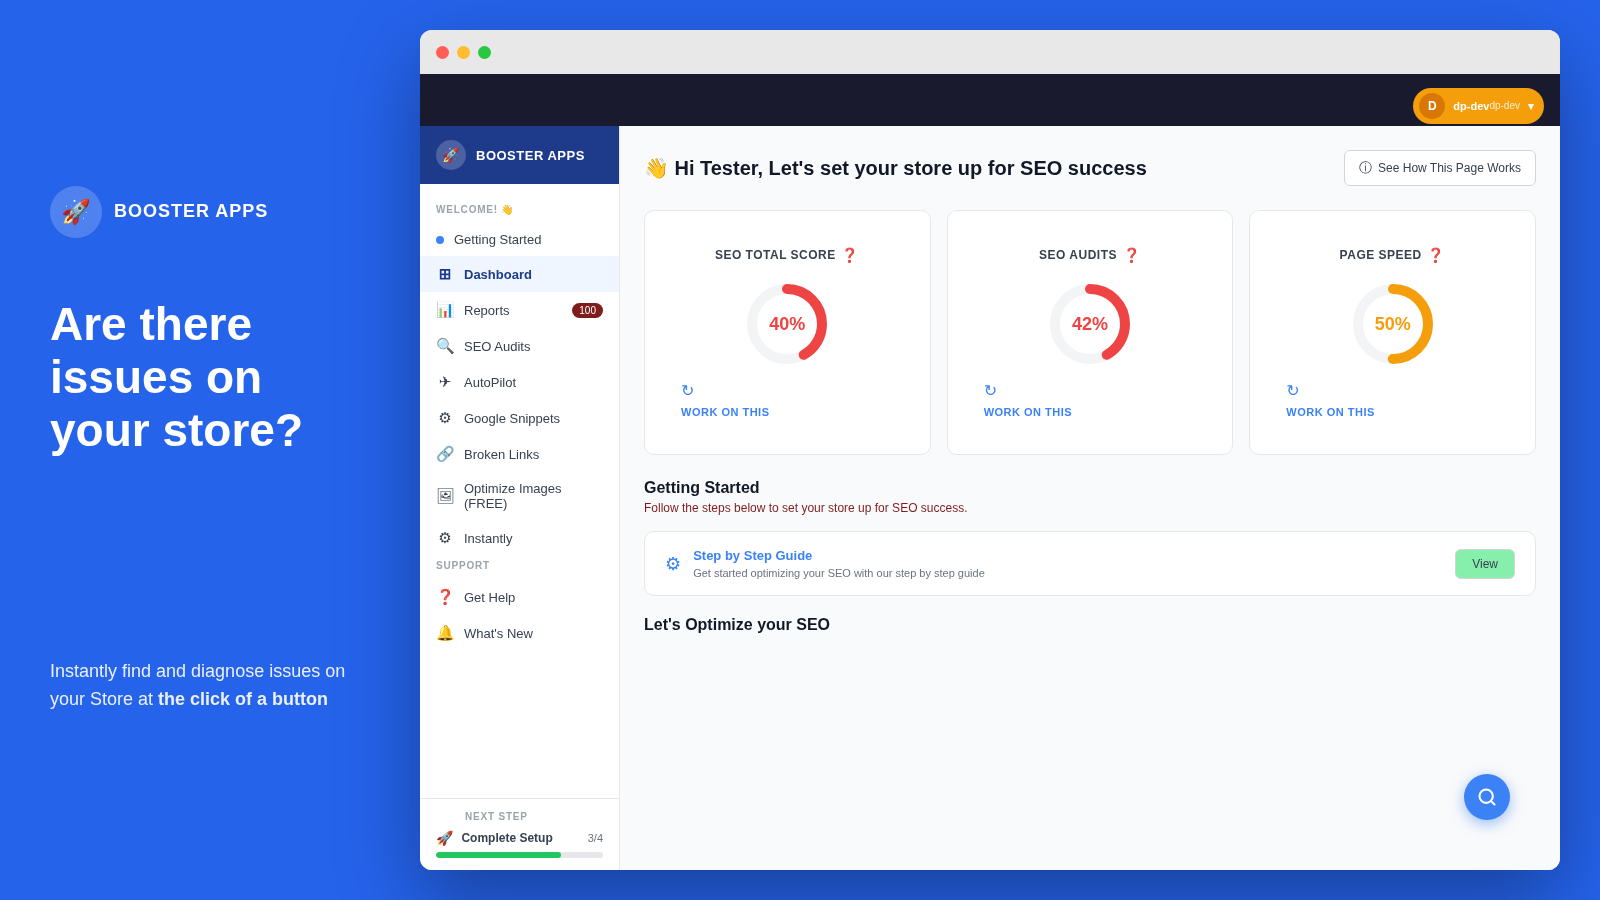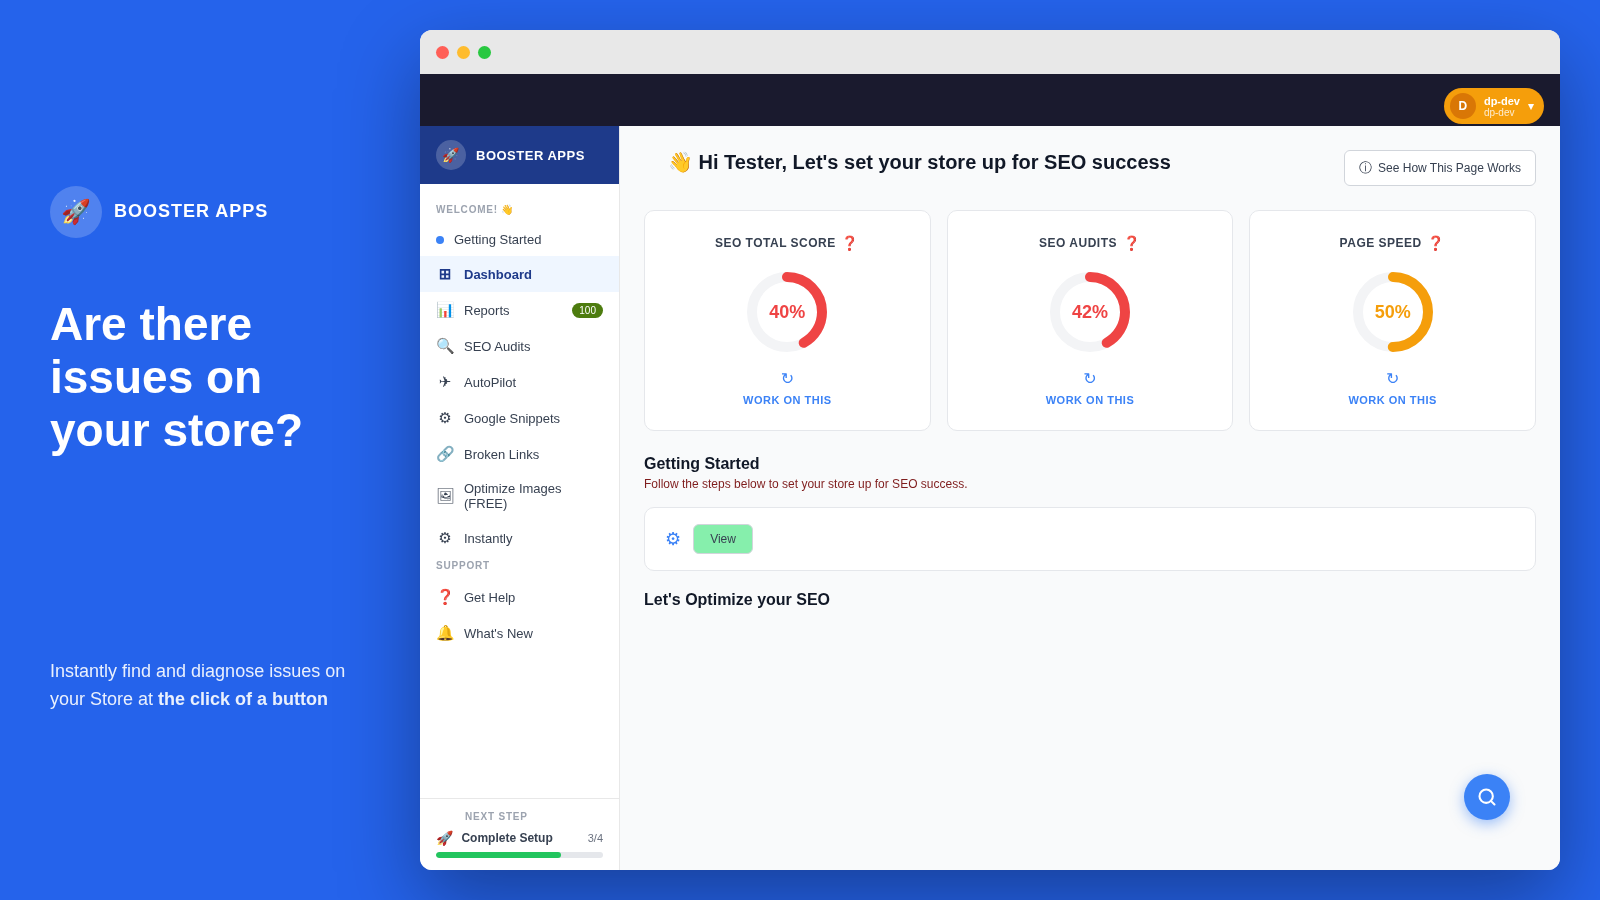--- a/index.html
+++ b/index.html
@@ -172,21 +172,21 @@
       color: #1e3a8a;
       font-weight: 600;
     }
     .sidebar-item-icon {
       font-size: 15px;
       width: 18px;
       text-align: center;
     }
     .sidebar-badge {
       margin-left: auto;
-      background: #4d7c0f;
+      background: #7f1d1d;
       color: white;
       font-size: 10px;
       padding: 2px 7px;
       border-radius: 10px;
     }
     .sidebar-dot {
       width: 8px;
       height: 8px;
       border-radius: 50%;
       background: #3b82f6;
@@ -231,24 +231,23 @@
     .main-content {
       flex: 1;
       background: #f9fafb;
       overflow-y: auto;
       padding: 24px;
     }
 
     
     .main-topbar {
       display: flex;
-      align-items: flex-start;
+      align-items: center;
       justify-content: space-between;
       margin-bottom: 24px;
-      margin-left: 24px;
     }
     .greeting {
       font-size: 20px;
       font-weight: 600;
       color: #111827;
     }
     .see-how-btn {
       display: flex;
       align-items: center;
       gap: 6px;
@@ -279,37 +278,36 @@
       height: 26px;
       border-radius: 50%;
       background: #d97706;
       display: flex;
       align-items: center;
       justify-content: center;
       font-size: 12px;
       font-weight: 700;
       color: white;
     }
-    .user-info { display: flex; flex-direction: column; }
+    .user-info { display: flex; flex-direction: row; }
     .user-name { font-size: 11px; font-weight: 700; color: white; }
     .user-sub { font-size: 10px; color: rgba(255,255,255,0.8); }
     .user-chevron { color: white; font-size: 12px; }
 
     
     .score-cards {
       display: grid;
       grid-template-columns: repeat(3, 1fr);
       gap: 16px;
       margin-bottom: 24px;
     }
     .score-card {
       background: white;
       border-radius: 10px;
-      padding: 24px;
-      text-align: center;
+      padding: 36px;
       border: 1px solid #e5e7eb;
     }
     .score-card-title {
       font-size: 12px;
       font-weight: 700;
       color: #374151;
       letter-spacing: 0.5px;
       display: flex;
       align-items: center;
       justify-content: center;
@@ -607,20 +605,24 @@
           <div class="work-on-this">WORK ON THIS</div>
         </div>
 
       </div>
 
       <div class="section-title">Getting Started</div>
       <div class="section-subtitle">Follow the steps below to set your store up for SEO success.</div>
 
       <div class="guide-card">
         <span class="guide-icon">⚙</span>
+        <div class="guide-info">
+          <div class="guide-title">Step by Step Guide</div>
+          <div class="guide-desc">Get started optimizing your SEO with our step by step guide</div>
+        </div>
         <button class="view-btn">View</button>
       </div>
 
       <div class="optimize-title">Let's Optimize your SEO</div>
 
       <div class="fab">
         <svg width="20" height="20" viewBox="0 0 24 24" fill="none" stroke="white" stroke-width="2.5" stroke-linecap="round" stroke-linejoin="round">
           <circle cx="11" cy="11" r="8"></circle>
             <line x1="21" y1="21" x2="16.65" y2="16.65"></line>
         </svg>

